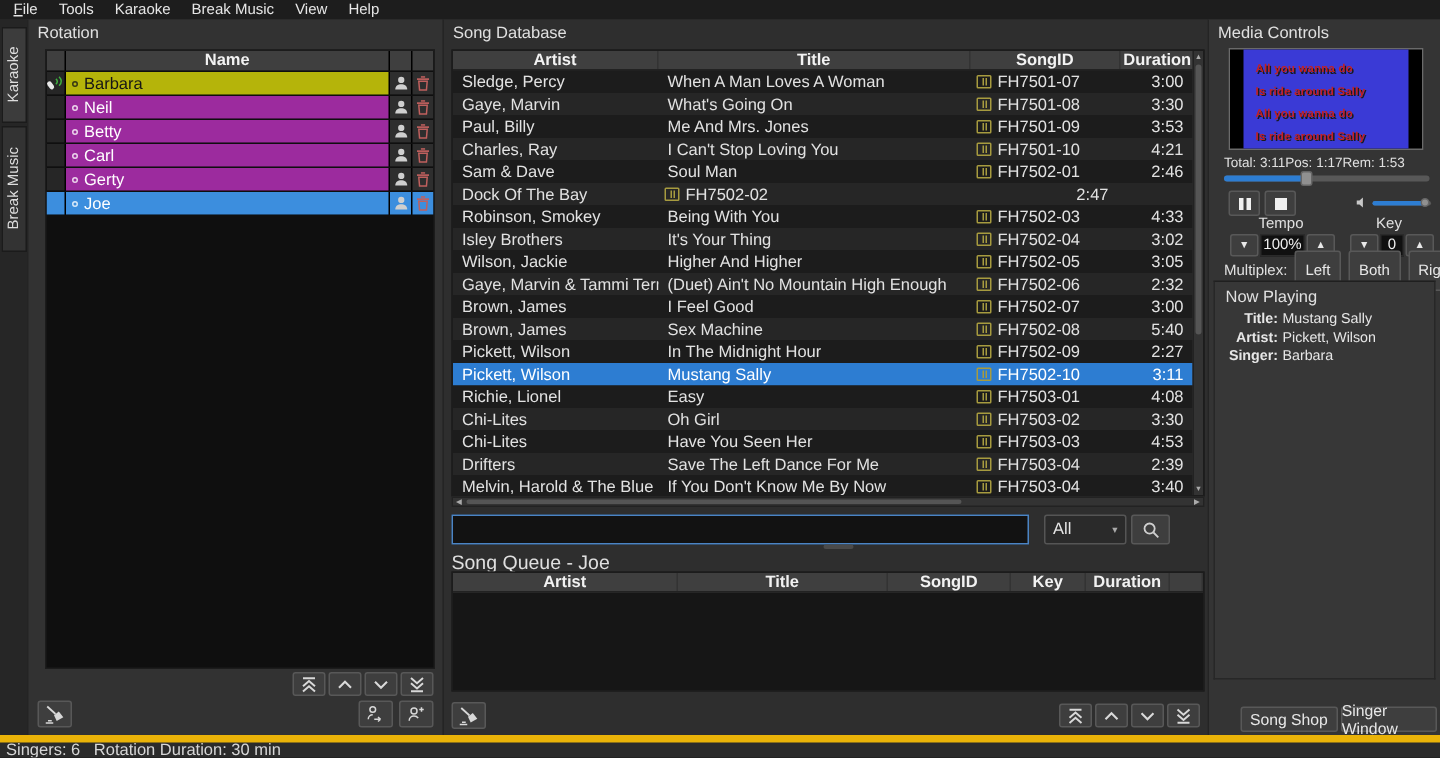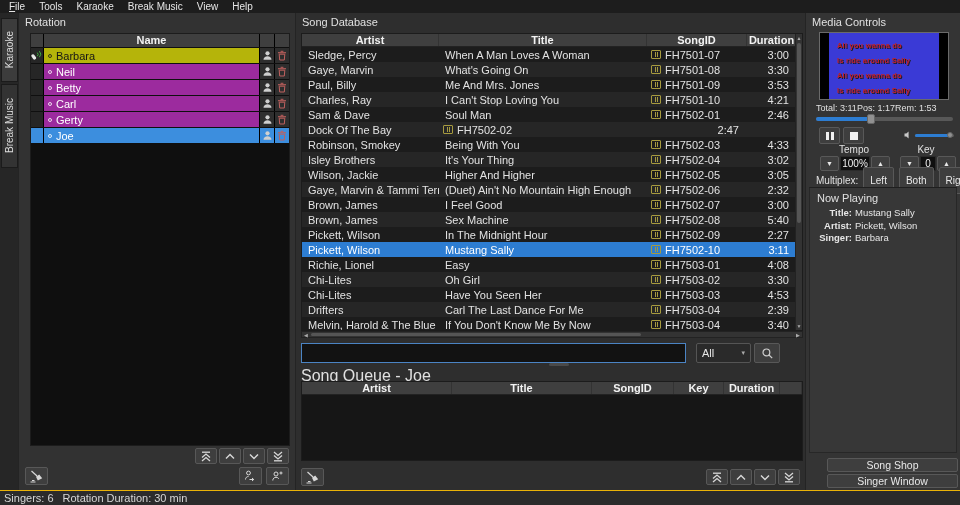--- a/index.html
+++ b/index.html
@@ -87,21 +87,21 @@
   .search-input { position:absolute; left:0; top:0; width:385px; height:20px; background:#121212;
                   border:1px solid #4b84c4; color:#eee; font-size:11px; padding:0 5px; outline:none;
                   font-family:"Liberation Sans", sans-serif; }
   .filter-select { position:absolute; left:395px; top:0; width:55px; height:20px; background:#2a2a2a;
                    border:1px solid #555; border-radius:2px; display:flex; align-items:center;
                    font-size:11px; color:#e6e6e6; padding:0 5px; justify-content:space-between; }
   .filter-select .dd { font-size:7px; color:#aaa; }
   .search-btn { position:absolute; left:453px; top:0; width:26px; height:20px; }
 
   .splitter { position:absolute; left:253px; top:350px; width:20px; height:3px; background:#4a4a4a; border-radius:2px; }
-  .queue-title { position:absolute; top:354px; left:5px; font-size:16px; color:#e0e0e0; }
+  .queue-title { position:absolute; top:354px; left:5px; font-size:13px; color:#e0e0e0; }
   .q-table { position:absolute; left:5px; top:368px; width:502px; height:80px; background:#161616; border:1px solid #1c1c1c; }
   .qgrid { display:grid; grid-template-columns:150px 140px 82px 50px 56px 1fr; }
   .q-header { height:13px; background:#3f3f3f; border-bottom:1px solid #222; }
   .q-header .hcell { font-size:11px; font-weight:bold; color:#f2f2f2; display:flex; align-items:center;
                      justify-content:center; line-height:12px; border-right:1px solid #333; }
   .q-clear { position:absolute; left:5px; bottom:4px; width:23px; height:18px; }
   .q-moves { position:absolute; right:5px; bottom:5px; }
 
   
   .media { left:805px; width:155px; background:#343434; }
@@ -137,27 +137,27 @@
   .spin-val.key { width:16px; }
   .mux-row { position:absolute; left:10px; top:160px; height:15px; display:flex; align-items:center; gap:5px; }
   .mux-label { font-size:10px; color:#e0e0e0; }
   .mux-btn { height:27px; padding:0 6px; background:#3e3e3e; border:1px solid #585858; border-radius:2px;
              font-size:10px; color:#e8e8e8; display:flex; align-items:center; }
   .np-box { position:absolute; left:3px; right:3px; top:174px; bottom:37px; border:1px solid #272727;
             border-top:1px solid #1f1f1f; background:#373737; }
   .np-heading { font-size:11px; color:#e0e0e0; padding:4px 0 3px 7px; }
   .np-row { display:flex; font-size:9.5px; line-height:12.5px; color:#e6e6e6; }
   .np-row .lbl { width:42px; text-align:right; font-weight:bold; margin-right:3px; flex:0 0 auto; }
-  .media-bottom { position:absolute; left:21px; right:2px; bottom:2px; display:flex; gap:2px;flex-direction:column; }
+  .media-bottom { position:absolute; left:21px; right:2px; bottom:2px; display:flex; gap:2px; }
   .media-bottom .btn { flex:1; height:17px; background:#3e3e3e; border:1px solid #585858; border-radius:2px;
                        font-size:10.5px; color:#e8e8e8; display:flex; align-items:center; justify-content:center; }
 
   
   .statusbar { position:absolute; left:0; right:0; bottom:0; height:15px; background:#2b2b2b;
-               border-top:1px solid #eab308; display:flex; align-items:center; gap:9px; padding-left:4px;
+               border-top:5px solid #eab308; display:flex; align-items:center; gap:9px; padding-left:4px;
                font-size:11px; color:#d6d6d6; }
 </style>
 </head>
 <body>
 
 <div class="app">
 
   <div class="menubar" id="menubar">
       <div class="menu-item underline">File</div>
       <div class="menu-item">Tools</div>
@@ -557,21 +557,21 @@
             <div class="cell c-songid">
               <span class="cdg">
                 <i></i>
               </span>
               <span>FH7503-03</span>
             </div>
             <div class="cell c-dur">4:53</div>
           </div>
           <div class="dgrid db-row">
             <div class="cell c-artist">Drifters</div>
-            <div class="cell c-title">Carl The Last Dance For Me</div>
+            <div class="cell c-title">Save The Left Dance For Me</div>
             <div class="cell c-songid">
               <span class="cdg">
                 <i></i>
               </span>
               <span>FH7503-04</span>
             </div>
             <div class="cell c-dur">2:39</div>
           </div>
           <div class="dgrid db-row">
             <div class="cell c-artist">Melvin, Harold &amp; The Blue ...</div>

